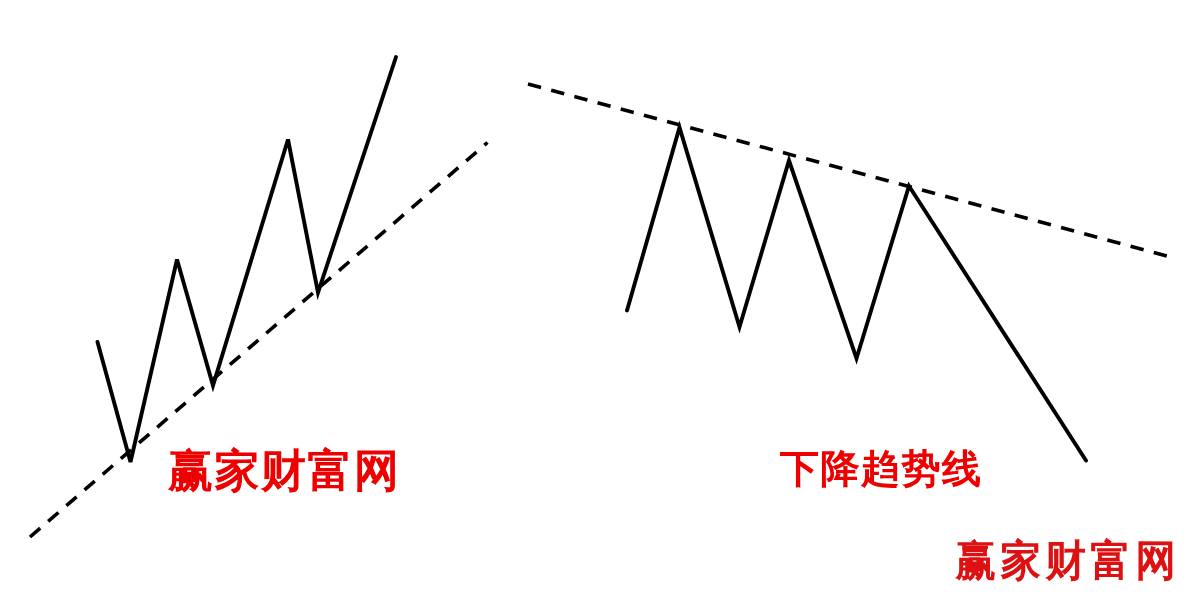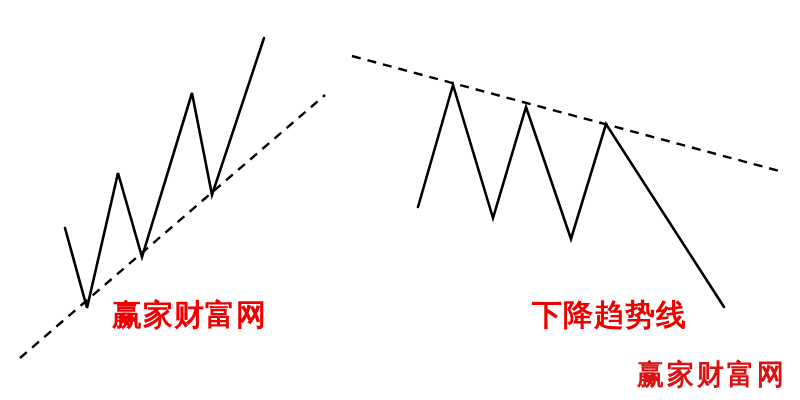--- a/index.html
+++ b/index.html
@@ -41,22 +41,21 @@
     user-select: none;
   }
   #uptrend-label {
     left: 112px;
     top: 300px;
     font-size: 30px;
   }
   #downtrend-label {
     left: 520px;
     top: 300px;
-    font-size: 30px;
-    margin-left: 12px;
+    font-size: 26px;
   }
   #site-watermark {
     position: absolute;
     left: 637px;
     top: 360px;
     color: #dd1111;
     font-family: "DejaVu Serif", "Liberation Serif", serif;
     font-weight: 700;
     font-size: 27px;
     letter-spacing: 3px;

